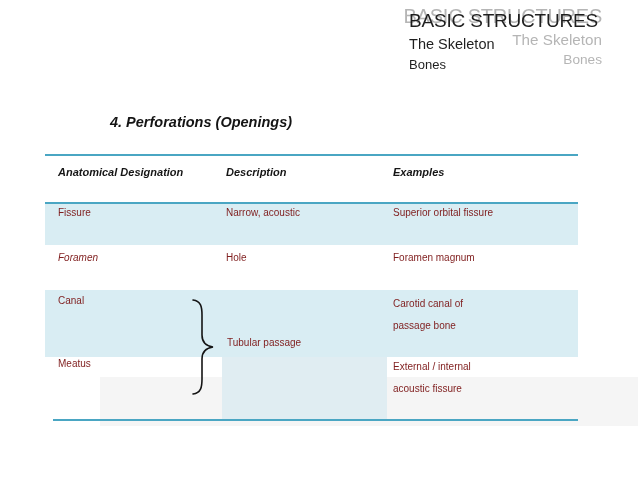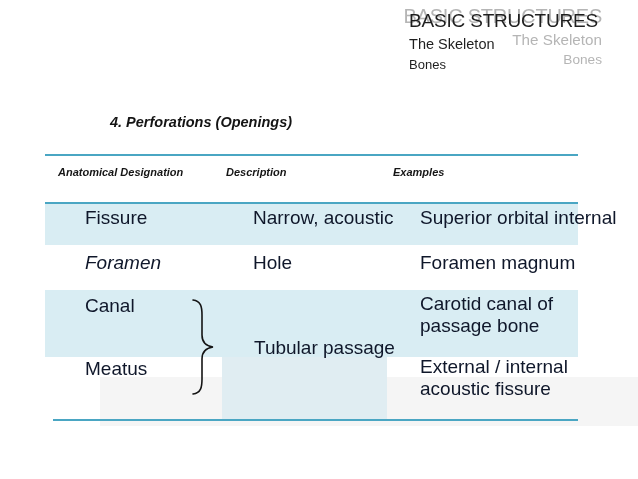--- a/index.html
+++ b/index.html
@@ -41,21 +41,21 @@
   #cell-tubular-bg{left:222px;top:357px;width:165px;height:62px;background:#e0edf2;}
 
   
   .rule{background:#4aa6c3;height:1.5px;}
   #rule-top{left:45px;top:154px;width:533px;}
   #rule-header{left:45px;top:202px;width:533px;}
   #rule-bottom{left:53px;top:419px;width:525px;height:1.7px;}
 
   
   .th{font-size:11px;font-weight:bold;font-style:italic;color:#161616;white-space:nowrap;}
-  .td{font-size:19px;color:#0f172a;white-space:nowrap;margin-left:27px;}
+  .td{font-size:10px;color:#7f1d1d;white-space:nowrap;}
   .multiline{line-height:22px;white-space:nowrap;}
 
   
   .c1{left:58px;} .c2{left:226px;} .c3{left:393px;}
 
   #brace-svg{left:189px;top:297px;width:30px;height:100px;}
 </style>
 </head>
 <body>
 
@@ -86,21 +86,21 @@
   </div>
 
   <div class="abs" id="section-heading">4. Perforations (Openings)</div>
 
   <div class="abs th c1" style="top:166px;">Anatomical Designation</div>
   <div class="abs th c2" style="top:166px;">Description</div>
   <div class="abs th c3" style="top:166px;">Examples</div>
 
   <div class="abs td c1" style="top:207px;">Fissure</div>
   <div class="abs td c2" style="top:207px;">Narrow, acoustic</div>
-  <div class="abs td c3" style="top:207px;">Superior orbital internal</div>
+  <div class="abs td c3" style="top:207px;">Superior orbital fissure</div>
 
   <div class="abs td c1" style="top:252px;font-style:italic;">Foramen</div>
   <div class="abs td c2" style="top:252px;">Hole</div>
   <div class="abs td c3" style="top:252px;">Foramen magnum</div>
 
   <div class="abs td c1" style="top:295px;">Canal</div>
   <div class="abs td multiline c3" style="top:293px;">
     <div>Carotid canal of</div>
     <div>passage bone</div>
   </div>

